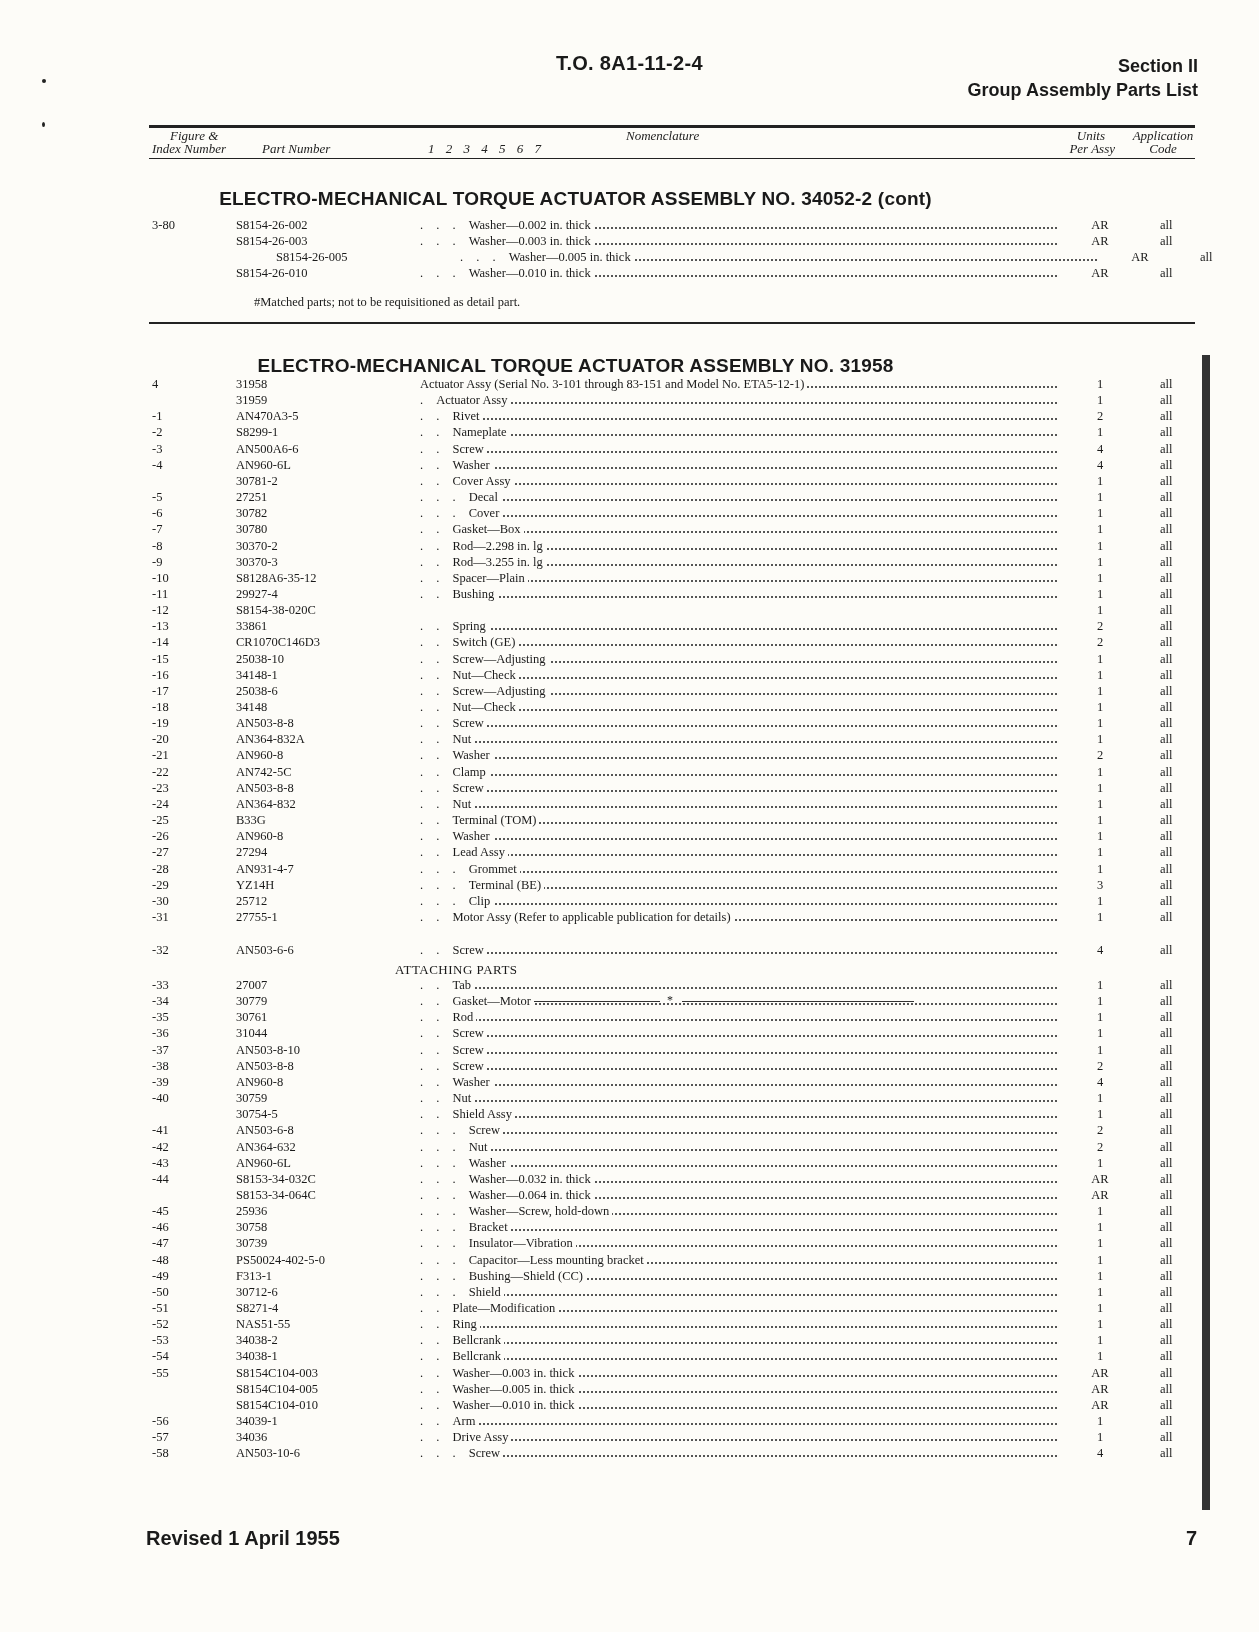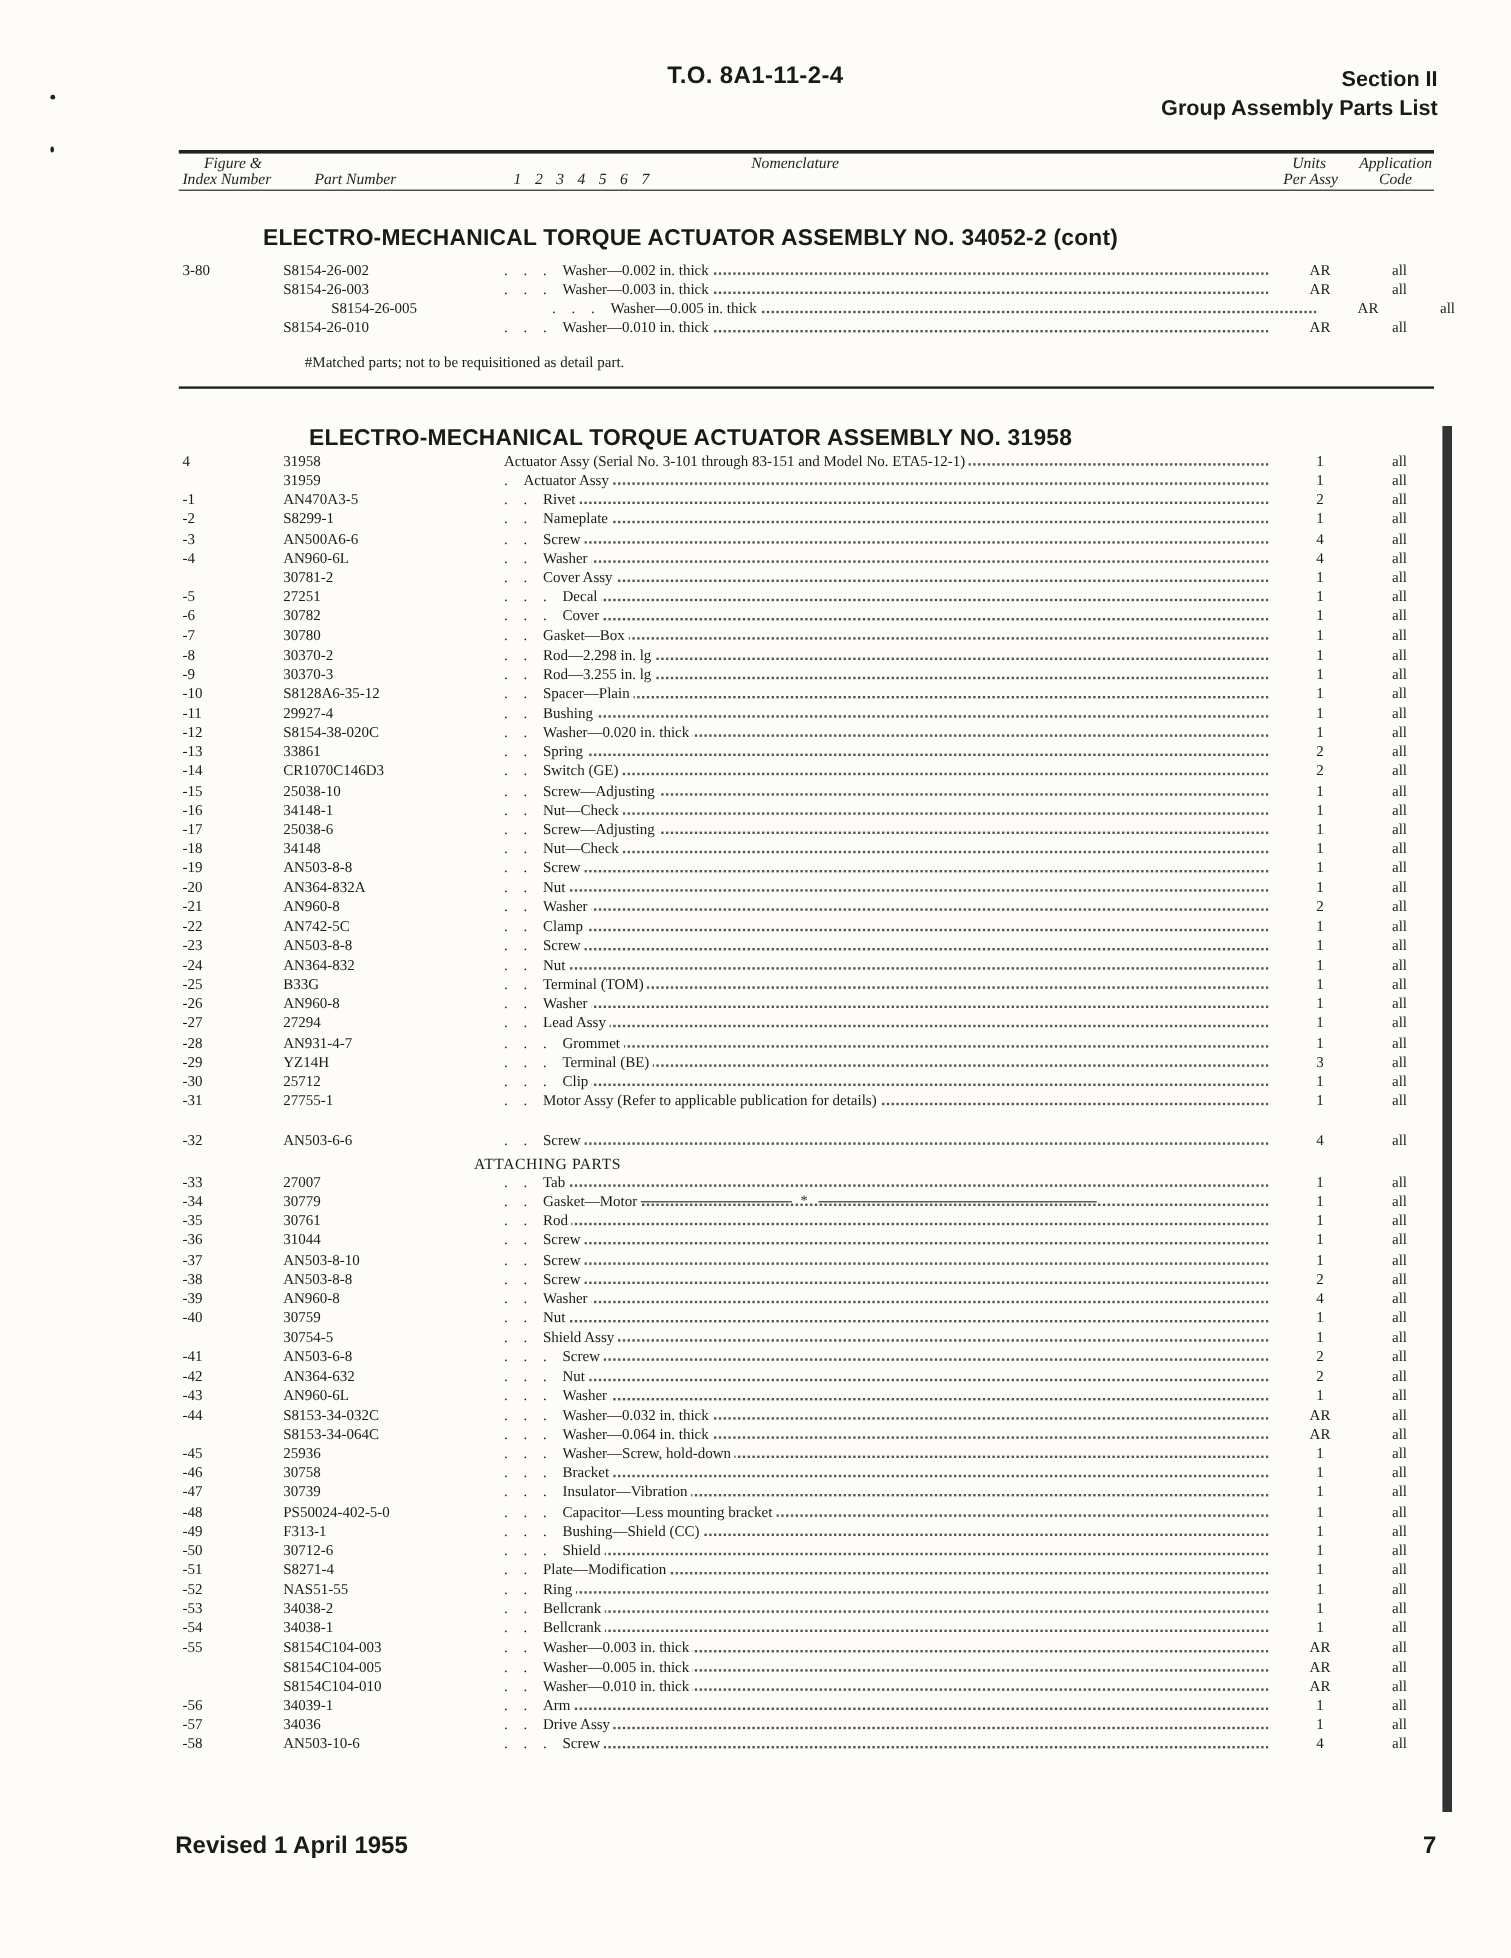--- a/index.html
+++ b/index.html
@@ -226,21 +226,20 @@
     <div class="row" style="top: 585.95px;">
       <span class="idx">-11</span>
       <span class="pn">29927-4</span>
       <span class="nom"><span class="dots"></span><span class="nom-inner"><span class="t"><span class="indent">. . </span><span>Bushing</span></span></span></span>
       <span class="units">1</span>
       <span class="code">all</span>
     </div>
     <div class="row" style="top: 602.1px;">
       <span class="idx">-12</span>
       <span class="pn">S8154-38-020C</span>
-      <span class="nom"><span class="dots"></span><span class="nom-inner"><span class="t"><span class="indent">. . </span><span>Washer—0.020 in. thick</span></span></span></span>
       <span class="units">1</span>
       <span class="code">all</span>
     </div>
     <div class="row" style="top: 618.25px;">
       <span class="idx">-13</span>
       <span class="pn">33861</span>
       <span class="nom"><span class="dots"></span><span class="nom-inner"><span class="t"><span class="indent">. . </span><span>Spring</span></span></span></span>
       <span class="units">2</span>
       <span class="code">all</span>
     </div>

